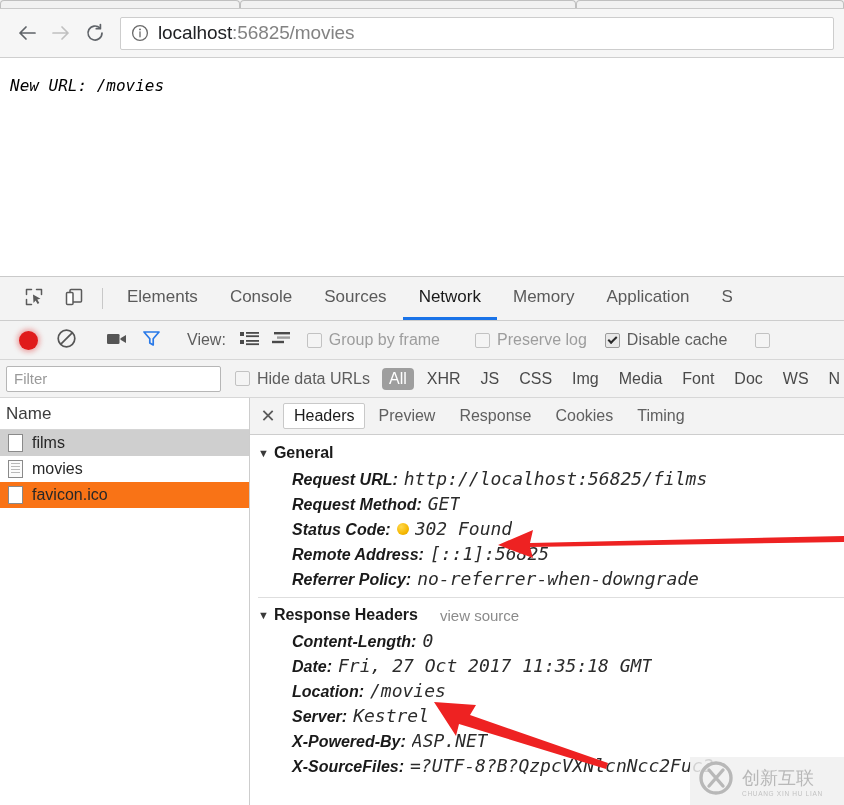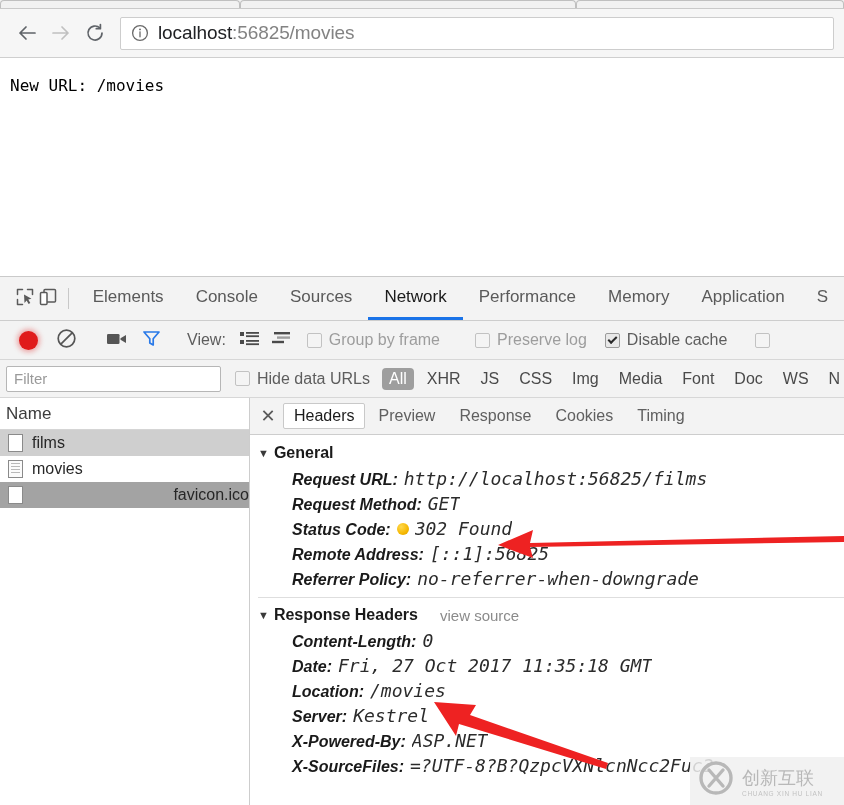--- a/index.html
+++ b/index.html
@@ -63,20 +63,21 @@
   }
   .url-host { color: #202124; }
   .url-rest { color: #838383; }
 
   
   #page-viewport {
     height: 218px;
     background: #ffffff;
     padding: 18px 10px 0 10px;
     overflow: hidden;
+    font-style: italic;
   }
   #page-body-text {
     font-family: "DejaVu Sans Mono", "Liberation Mono", monospace;
     font-size: 16px;
     color: #000000;
     white-space: pre;
   }
 
   
   #devtools {
@@ -240,21 +241,21 @@
   .req-row {
     height: 26px;
     display: flex; align-items: center;
     padding-left: 8px;
     gap: 9px;
     font-size: 16px;
     color: #272727;
     cursor: pointer;
   }
   .req-row.selected { background: #cfcfcf; }
-  .req-row.alt { background: #a3a3a3; justify-content: space-between; }
+  .req-row.alt { background: #f97316; }
   .file-icon {
     width: 15px; height: 18px;
     border: 1px solid #8a8a8a;
     background: #ffffff;
     flex: none;
     position: relative;
   }
   .file-icon.doc { background: #fbfbfb; }
   .file-icon.doc::after {
     content: "";
@@ -443,21 +444,20 @@
           <rect x="3.5" y="6.5" width="6.5" height="12" rx="1" fill="#ffffff" stroke="#5a5a5a" stroke-width="1.5"></rect>
         </svg>
       </span>
     </button>
     <div class="dt-sep"></div>
 
     <div class="dt-tab">Elements</div>
     <div class="dt-tab">Console</div>
     <div class="dt-tab">Sources</div>
     <div class="dt-tab active">Network</div>
-    <div class="dt-tab">Performance</div>
     <div class="dt-tab">Memory</div>
     <div class="dt-tab">Application</div>
     <div class="dt-tab">S</div>
   </div>
 
   <div id="dt-controls">
     <div id="record-dot"></div>
     <button class="dt-icon-btn" style="width:34px">
       <span>
         <svg width="21" height="21" viewBox="0 0 21 21">

